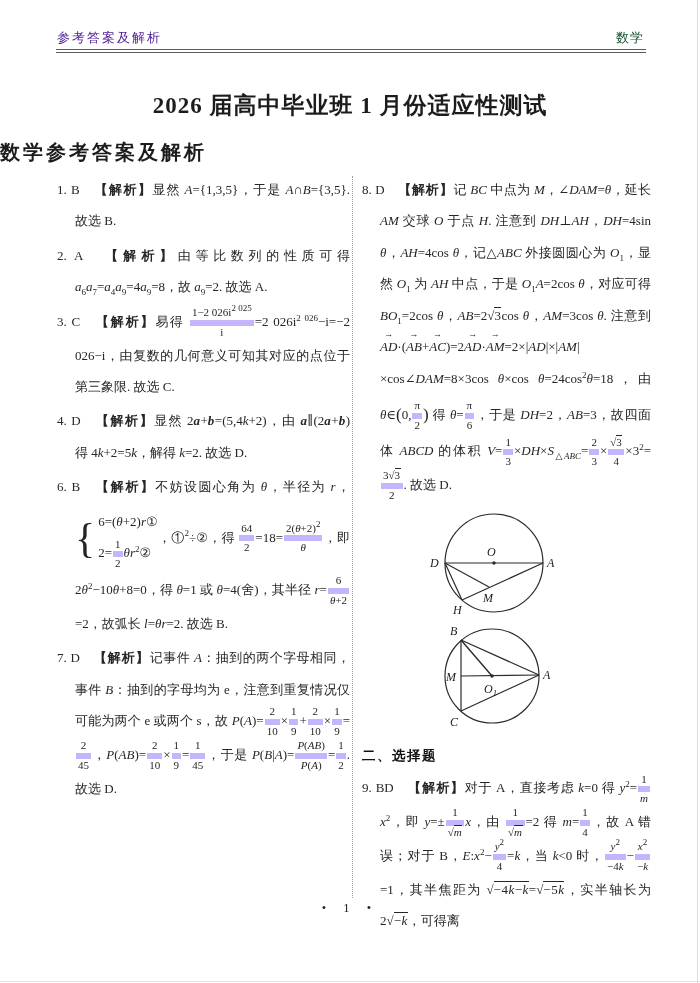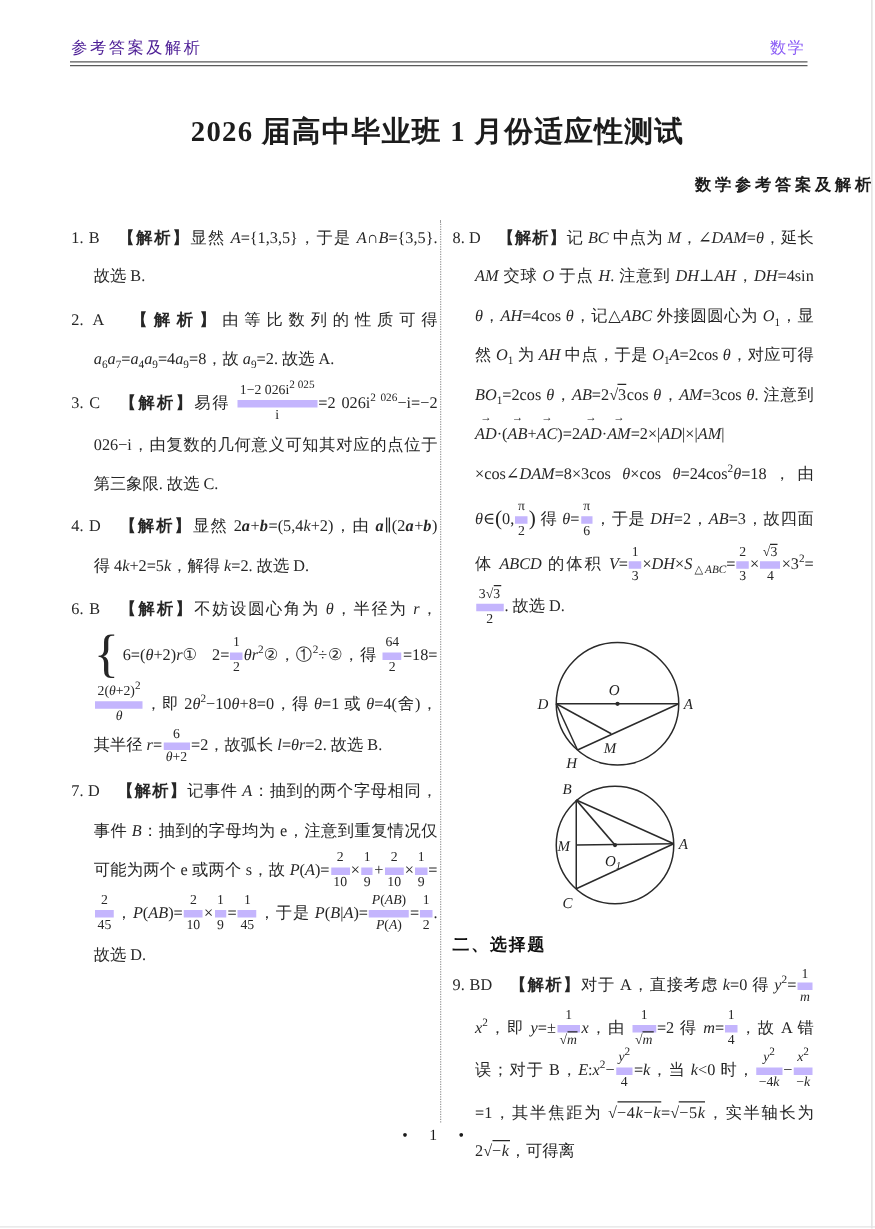--- a/index.html
+++ b/index.html
@@ -5,28 +5,28 @@
   html,body{margin:0;padding:0;}
   body{
     width:700px;height:983px;background:#ffffff;position:relative;overflow:hidden;
     font-family:"Liberation Serif","DejaVu Serif",serif;color:#262626;
     -webkit-font-smoothing:antialiased;
   }
   .edge-right{position:absolute;top:0;right:2px;width:1px;height:983px;background:#dcdcdc;}
   .edge-bottom{position:absolute;left:0;bottom:1px;width:700px;height:1px;background:#e3e3e3;}
 
   .header-left{position:absolute;left:57px;top:29px;font-size:13px;color:#4c1d95;letter-spacing:2px;}
-  .header-right{position:absolute;right:56px;top:29px;font-size:13px;color:#8b5cf6;letter-spacing:1px;}
+  .header-right{position:absolute;right:56px;top:29px;font-size:13px;color:#14532d;letter-spacing:1px;}
   .header-rule{position:absolute;left:56px;right:54px;top:49px;height:2px;
     border-top:1px solid #5a5a5a;border-bottom:1px solid #5a5a5a;}
 
   .title{position:absolute;left:0;top:90px;width:700px;margin:0;text-align:center;
     font-size:23px;font-weight:bold;letter-spacing:1px;color:#1c1c1c;}
-  .subtitle{position:absolute;left:0;top:139px;width:700px;margin:0;text-align:right;
-    font-size:13px;font-weight:bold;letter-spacing:3px;color:#1c1c1c;}
+  .subtitle{position:absolute;left:0;top:139px;width:700px;margin:0;text-align:left;
+    font-size:20px;font-weight:bold;letter-spacing:3px;color:#1c1c1c;}
 
   .divider{position:absolute;left:352px;top:176px;height:722px;width:0;border-left:1px dotted #9c9c9c;}
 
   .col{position:absolute;top:174px;font-size:13px;line-height:2.42;text-align:justify;}
   .col-left{left:57px;width:293px;}
   .col-right{left:362px;width:289px;}
 
   .sec-heading{font-weight:bold;font-size:13.5px;letter-spacing:1.5px;line-height:1.6;margin:0 0 8px 0;color:#111;}
   .sec-heading.sec2{margin:10px 0 6px 0;}
   .ans{margin:0 0 3px 0;padding-left:18px;text-indent:-18px;}
@@ -43,21 +43,21 @@
   .sq{white-space:nowrap;}
   .sq::before{content:"√";}
   .sq b{font-weight:normal;border-top:1px solid #262626;}
 
   .vec{font-style:italic;position:relative;display:inline-block;text-indent:0;}
   .vec::after{content:"→";position:absolute;left:50%;top:-0.85em;transform:translateX(-50%);
     font-size:9px;font-style:normal;}
 
   .cases{display:inline-flex;align-items:center;vertical-align:middle;text-indent:0;margin:3px 0;}
   .cases .cb{font-size:42px;font-weight:200;line-height:0.9;margin-right:3px;}
-  .cases .cr{display:inline-flex;flex-direction:row;gap:12px;text-align:left;}
+  .cases .cr{display:inline-flex;flex-direction:column;text-align:left;}
 
   .big{font-size:17px;vertical-align:-1px;}
 
   .figure{display:block;margin:2px 0 0 60px;}
   .figure line, .figure circle.outline{stroke:#2b2b2b;fill:none;}
   .figure text{font-family:"Liberation Serif","DejaVu Serif",serif;font-size:12px;font-style:italic;fill:#1e1e1e;}
 
   .footer{position:absolute;left:0;top:901px;width:700px;text-align:center;
     font-size:12.5px;color:#1a1a1a;letter-spacing:7px;}
 </style>

